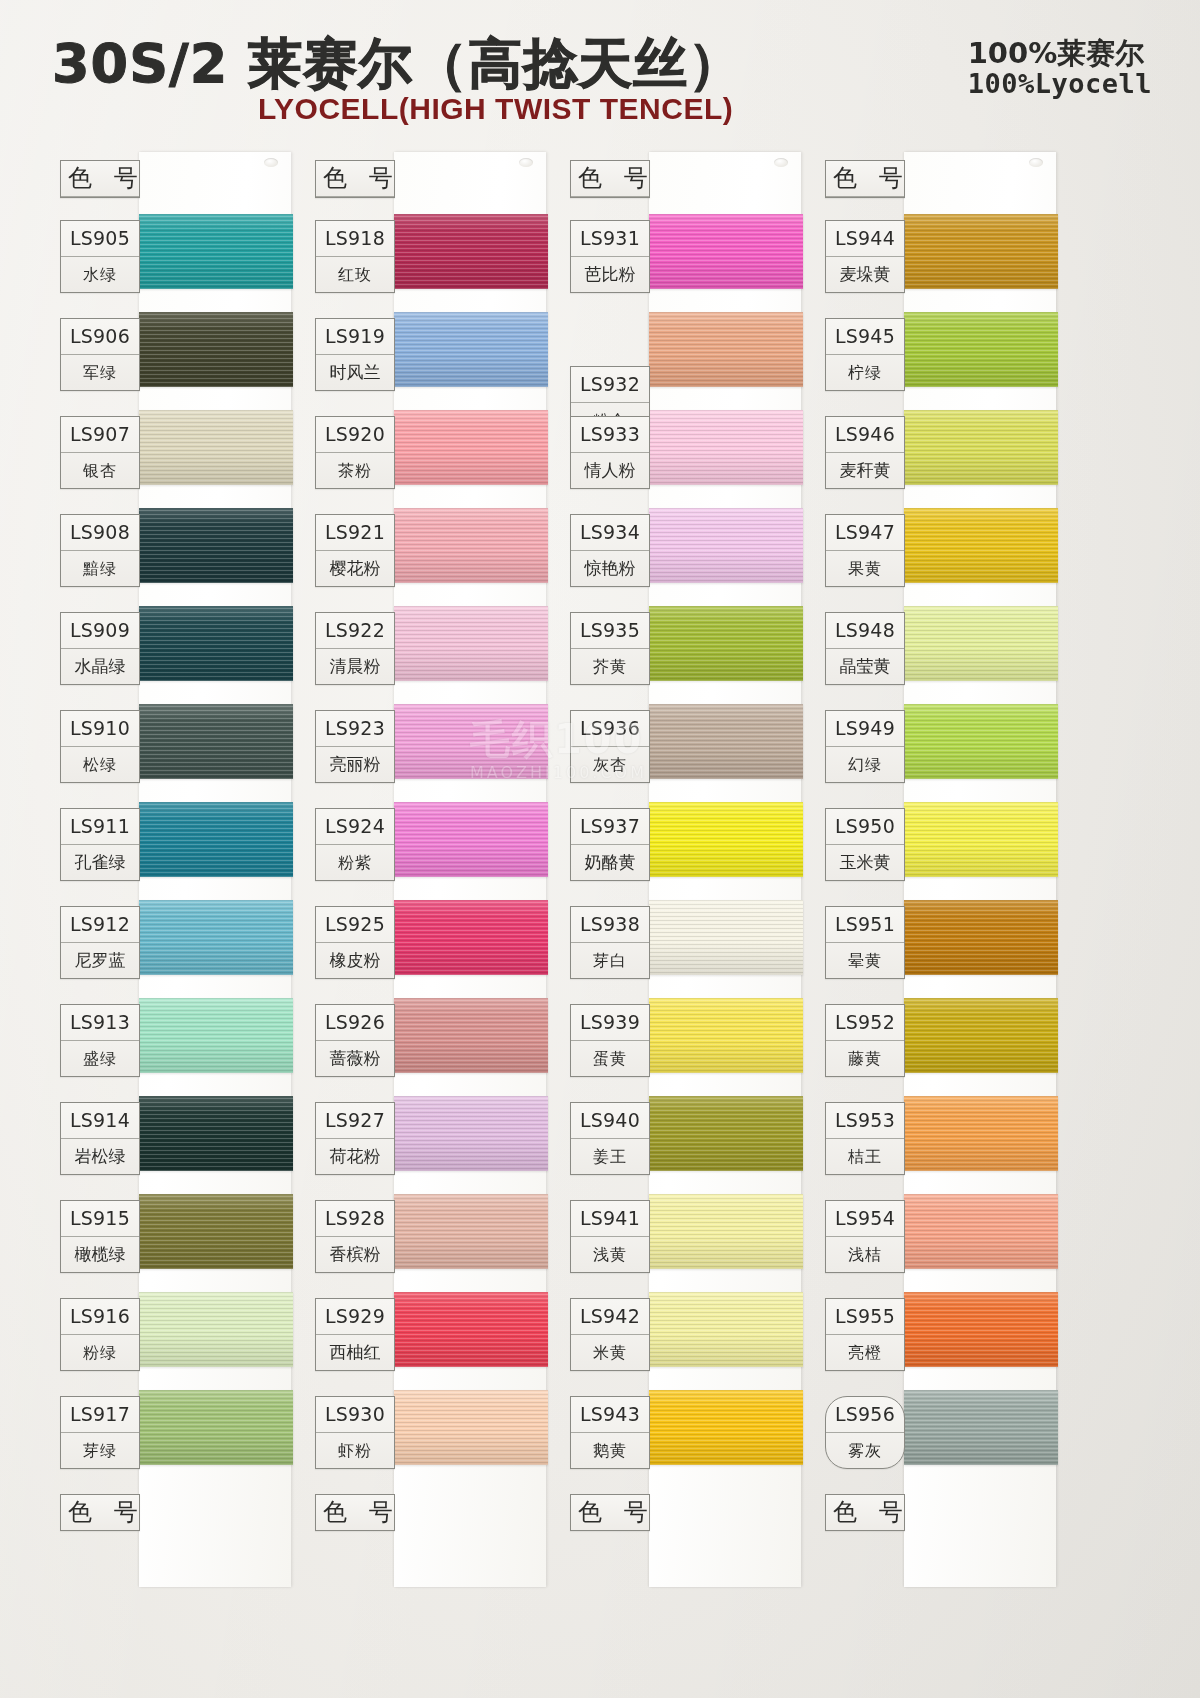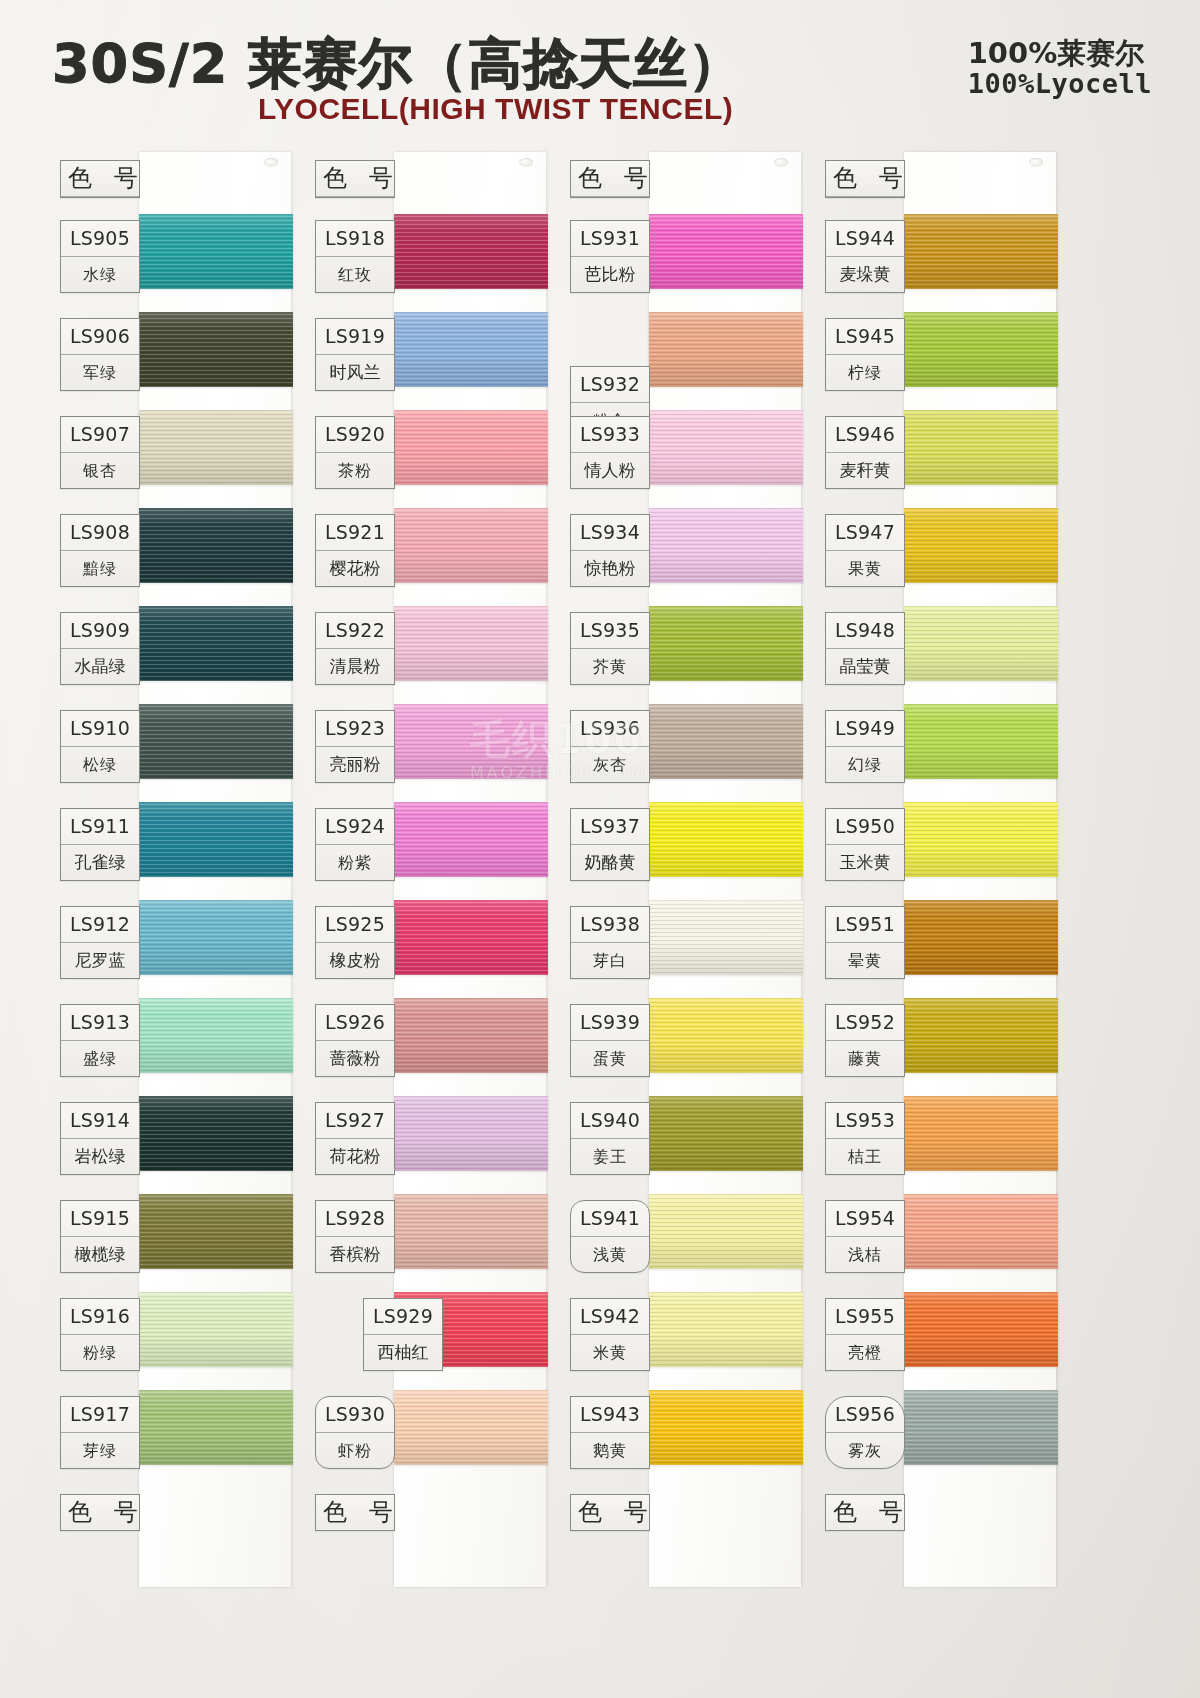--- a/index.html
+++ b/index.html
@@ -341,29 +341,29 @@
         <div class="sh"></div>
       </div>
       <div class="lbl" style="top: 1050px;">
         <div class="code">LS928</div>
         <div class="name n3">香槟粉</div>
       </div>
       <div class="yarn" style="top: 1142px; background: rgb(240, 66, 87);">
         <div class="tex"></div>
         <div class="sh"></div>
       </div>
-      <div class="lbl" style="top: 1148px; margin-left: 48px;">
+      <div class="lbl" style="top: 1148px;">
         <div class="code">LS929</div>
         <div class="name n3">西柚红</div>
       </div>
       <div class="yarn" style="top: 1240px; background: rgb(249, 207, 177);">
         <div class="tex"></div>
         <div class="sh"></div>
       </div>
-      <div class="lbl" style="top: 1246px; border-radius: 14px;">
+      <div class="lbl" style="top: 1246px;">
         <div class="code">LS930</div>
         <div class="name">虾粉</div>
       </div>
       <div class="lbl hdr" style="top: 1344px;">
         <div class="code" style="border-bottom: none;">色 号</div>
       </div>
     </div>
     <div class="col col3">
       <div class="strip"></div>
       <div class="lbl hdr" style="top: 10px;">
@@ -446,21 +446,21 @@
         <div class="sh"></div>
       </div>
       <div class="lbl" style="top: 952px;">
         <div class="code">LS940</div>
         <div class="name">姜王</div>
       </div>
       <div class="yarn" style="top: 1044px; background: rgb(244, 240, 162);">
         <div class="tex"></div>
         <div class="sh"></div>
       </div>
-      <div class="lbl" style="top: 1050px; border-radius: 14px;">
+      <div class="lbl" style="top: 1050px;">
         <div class="code">LS941</div>
         <div class="name">浅黄</div>
       </div>
       <div class="yarn" style="top: 1142px; background: rgb(243, 240, 161);">
         <div class="tex"></div>
         <div class="sh"></div>
       </div>
       <div class="lbl" style="top: 1148px;">
         <div class="code">LS942</div>
         <div class="name">米黄</div>

